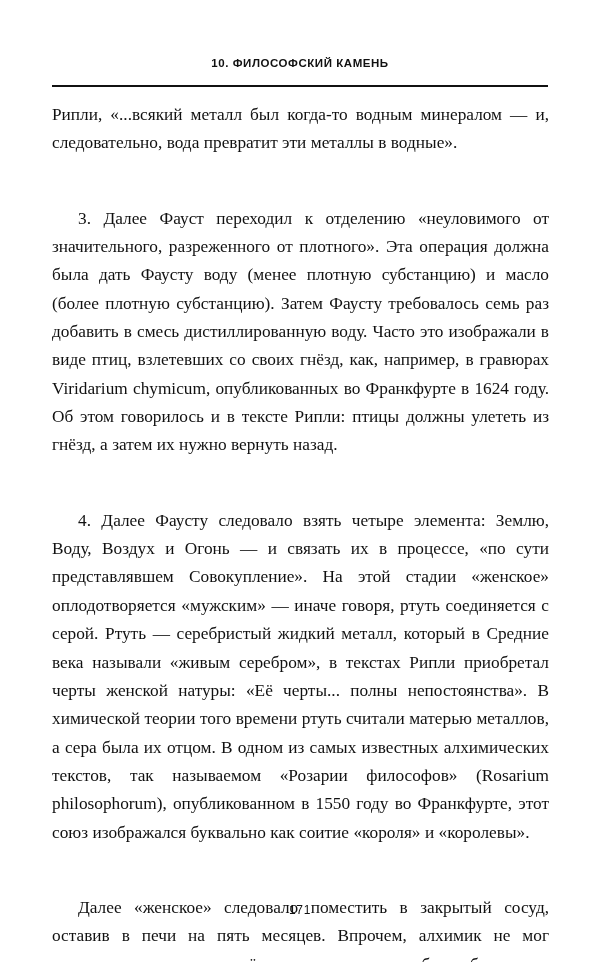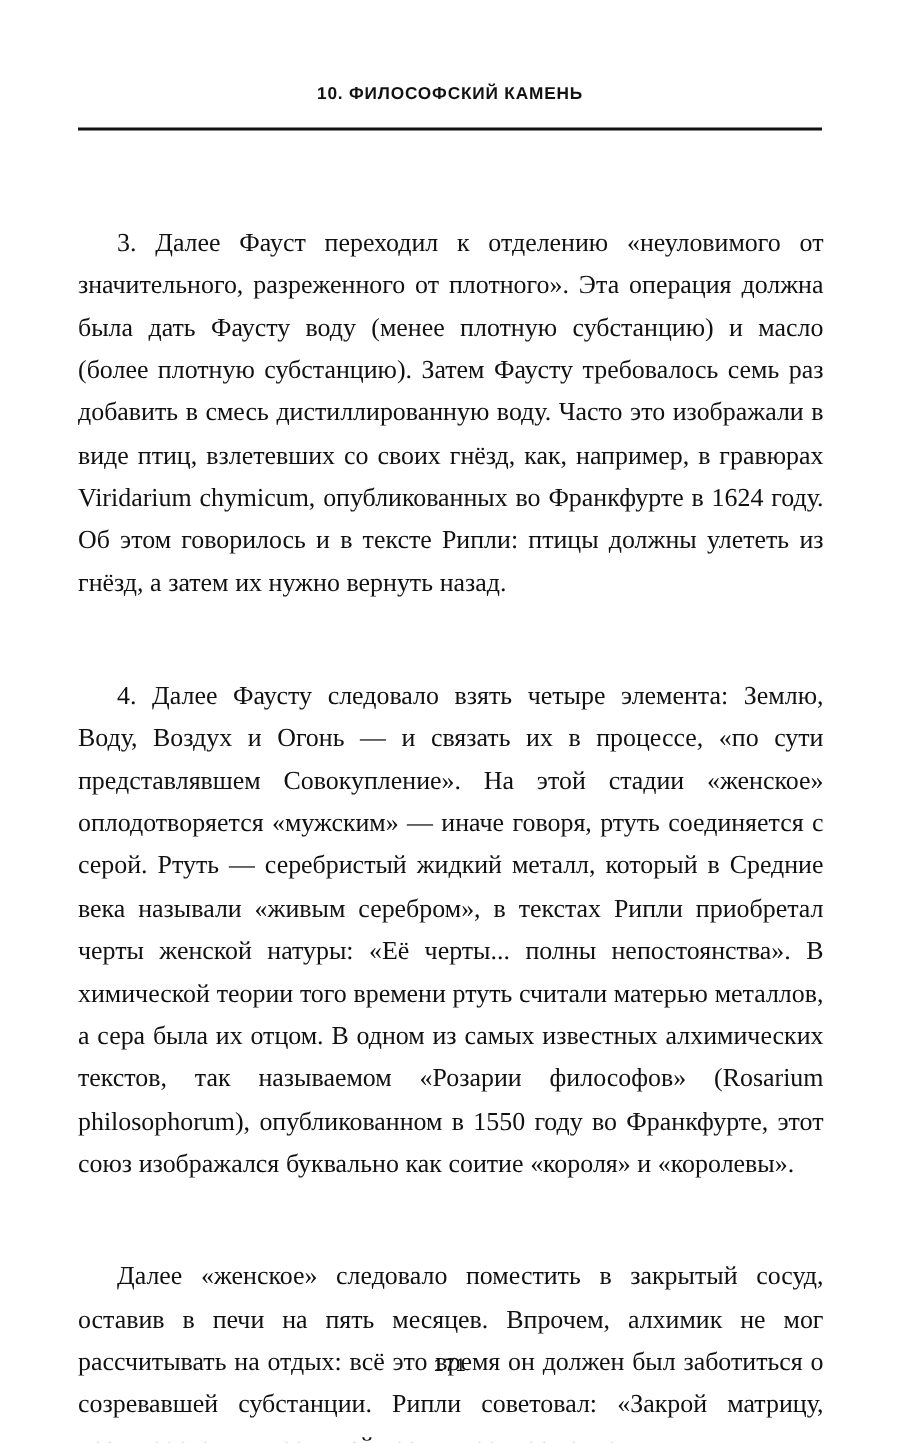--- a/index.html
+++ b/index.html
@@ -89,20 +89,21 @@
 <body>
 
 <div class="page">
 
   <div class="running-head">10. ФИЛОСОФСКИЙ КАМЕНЬ</div>
 
   <div class="head-rule"></div>
 
   <div class="textblock">
 
+    <p class="para">Рипли, «...всякий металл был когда-то водным минералом — и, следовательно, вода превратит эти металлы в водные».</p>
 
     <p class="para indent">3. Далее Фауст переходил к отделению «неуловимого от значительного, разреженного от плотного». Эта операция должна была дать Фаусту воду (менее плотную субстанцию) и масло (более плотную субстанцию). Затем Фаусту требовалось семь раз добавить в смесь дистиллированную воду. Часто это изображали в виде птиц, взлетевших со своих гнёзд, как, например, в гравюрах Viridarium chymicum, опубликованных во Франкфурте в 1624 году. Об этом говорилось и в тексте Рипли: птицы должны улететь из гнёзд, а затем их нужно вернуть назад.</p>
 
     <p class="para indent">4. Далее Фаусту следовало взять четыре элемента: Землю, Воду, Воздух и Огонь — и связать их в процессе, «по сути представлявшем Совокупление». На этой стадии «женское» оплодотворяется «мужским» — иначе говоря, ртуть соединяется с серой. Ртуть — серебристый жидкий металл, который в Средние века называли «живым серебром», в текстах Рипли приобретал черты женской натуры: «Её черты... полны непостоянства». В химической теории того времени ртуть считали матерью металлов, а сера была их отцом. В одном из самых известных алхимических текстов, так называемом «Розарии философов» (Rosarium philosophorum), опубликованном в 1550 году во Франкфурте, этот союз изображался буквально как соитие «короля» и «королевы».</p>
 
     <p class="para indent">Далее «женское» следовало поместить в закрытый сосуд, оставив в печи на пять месяцев. Впрочем, алхимик не мог рассчитывать на отдых: всё это время он должен был заботиться о созревавшей субстанции. Рипли советовал: «Закрой матрицу, храни росток, выдерживай время и ровное тепло».</p>
 
     <p class="para indent">Ко времени, когда Фауст завершил процесс соединения (если завершил), давно наступил 1517 год, снег сошёл, и за Тритемия уже принялись черви. После того как турки захватили Египет, римский папа Лев X начал собирать новый крестовый поход. В то время будущий император находился в Испании, где стал испанским королём Карлом I, заодно собрав неплохую коллекцию — например, доставшиеся от умершего</p>
 
   </div>

